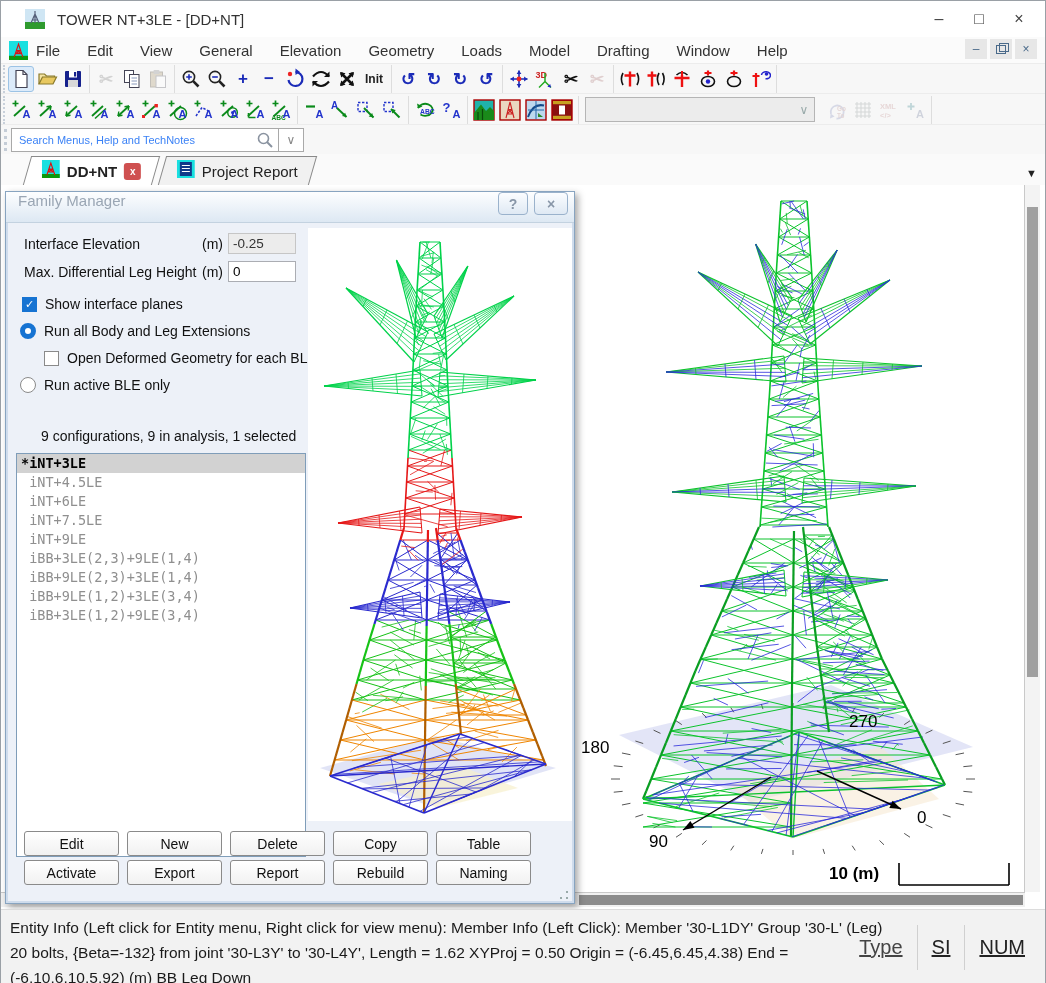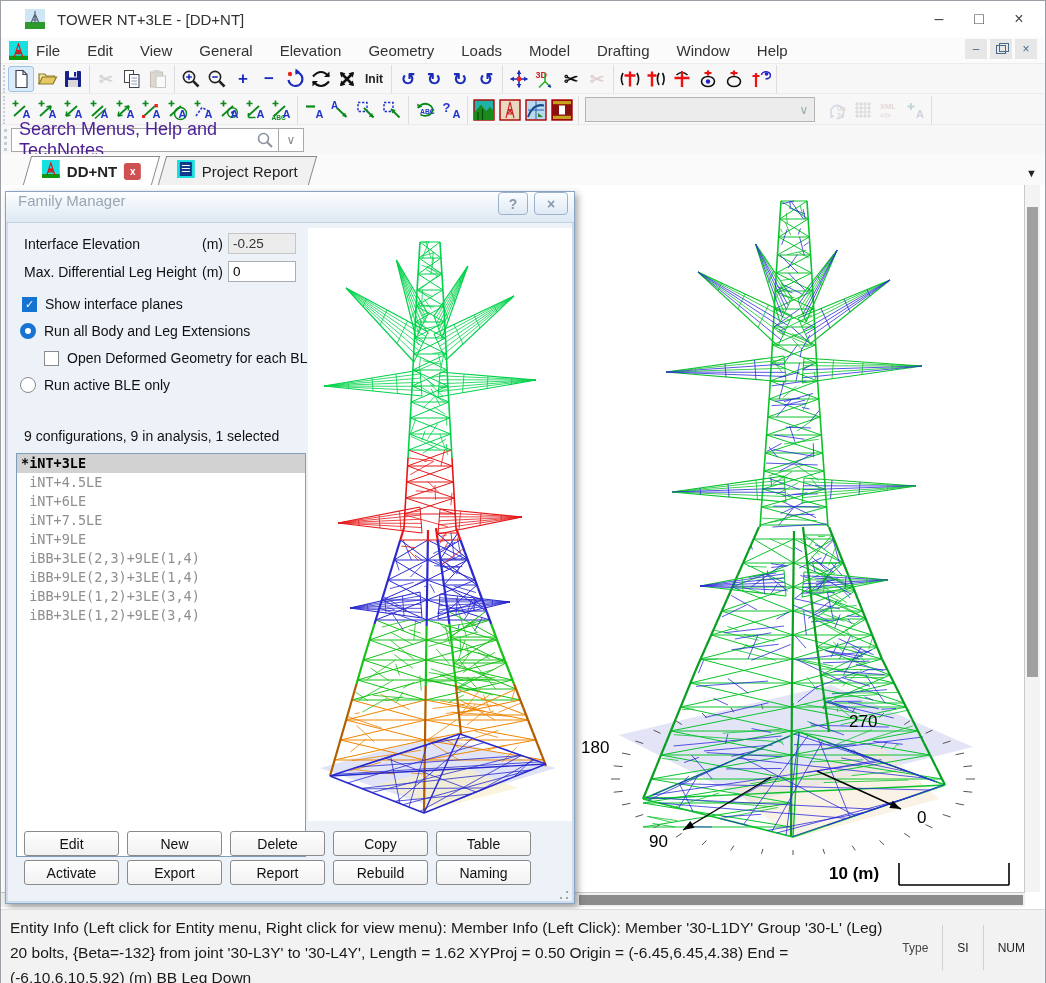--- a/index.html
+++ b/index.html
@@ -35,21 +35,21 @@
   .tbtn i{font-style:normal;font-size:17px;font-weight:bold;}
   .tbtn.txt{width:auto;padding:0 5px;font-size:12px;color:#222;font-weight:600;}
   .combo{width:228px;height:23px;background:#ececec;border:1px solid #b5b5b5;display:flex;align-items:center;margin:0 6px;}
   .combo .combo-val{flex:1;font-size:13px;color:#666;padding-left:5px;}
   .combo .combo-dd{width:20px;text-align:center;color:#9aa;font-size:12px;}
 
   
   #searchrow{position:absolute;left:0;right:0;top:123px;height:30px;background:#f7f7f7;display:flex;align-items:center;border-top:1px solid #ececec;}
   #searchrow .grip{height:22px;border-left:3px dotted #c4ccd6;margin:0 4px 0 3px;}
   #searchbox{width:268px;height:24px;background:#fff;border:1px solid #a9a9a9;display:flex;align-items:center;box-sizing:border-box;}
-  #search-ph{flex:1;font-size:18px;color:#4c1d95;padding-left:7px;}
+  #search-ph{flex:1;font-size:11px;color:#3b82f6;padding-left:7px;}
   #searchbox svg{margin-right:4px;}
   #search-dd{width:25px;height:24px;border:1px solid #a9a9a9;border-left:none;background:#fff;display:flex;align-items:center;justify-content:center;color:#888;font-size:12px;box-sizing:border-box;}
 
   
   #tabbar{position:absolute;left:0;right:0;top:153px;height:31px;background:#fafafa;border-bottom:2px solid #3f3f3f;display:flex;align-items:flex-end;}
   #tabs{display:flex;margin-left:26px;height:29px;}
   .tab{height:28px;border:1px solid #8a8a8a;border-bottom:none;background:#f1f1f1;transform:skewX(-16deg);display:flex;align-items:center;padding:0 14px;margin-right:6px;}
   .tab.active{background:#fff;}
   .tab-in{transform:skewX(16deg);display:flex;align-items:center;gap:7px;}
   .tab-label{font-size:15px;color:#222;}
@@ -78,39 +78,39 @@
   .fld{position:absolute;left:18px;display:flex;align-items:center;}
   .flbl{width:178px;}
   .funit{width:26px;}
   .fin{width:58px;height:19px;border:1px solid #abadb3;font-size:13.5px;padding:0 4px;font-family:"Liberation Sans",sans-serif;}
   .fin.dis{background:#ececec;border-color:#c6c6c6;color:#333;}
   .ckrow{position:absolute;display:flex;align-items:center;gap:8px;}
   .cb{width:15px;height:15px;border:1px solid #8a8a8a;background:#fff;box-sizing:border-box;font-size:11px;line-height:13px;text-align:center;color:#fff;}
   .cb.on{background:#1673d2;border-color:#1673d2;}
   .rd{width:16px;height:16px;border-radius:50%;border:1px solid #8a8a8a;background:#fff;box-sizing:border-box;}
   .rd.on{border:5px solid #1673d2;}
-  #cfg-summary{position:absolute;left:18px;top:205px;}
+  #cfg-summary{position:absolute;left:35px;top:205px;}
   #config-list{position:absolute;left:10px;top:230px;width:288px;height:402px;background:#fff;border:1px solid #7f9db9;
     font-family:"DejaVu Sans Mono",monospace;font-size:13.5px;overflow:hidden;}
   .cfg-row{height:19px;line-height:19px;padding-left:4px;color:#8f8f8f;white-space:pre;}
   .cfg-row.sel{background:#d2d2d2;color:#000;font-weight:bold;}
   #preview-tower{position:absolute;left:302px;top:5px;background:#fff;}
   .dlg-btnrow{position:absolute;left:18px;display:flex;gap:8px;}
   .dbtn{width:93px;height:23px;border:1px solid #8a8a8a;border-radius:3px;background:linear-gradient(#fff,#f1f1f1);
     font-size:14px;color:#111;display:flex;align-items:center;justify-content:center;}
   .grip-dots{position:absolute;right:5px;bottom:4px;width:10px;height:10px;
     background:radial-gradient(circle at 8px 2px,#9aa 1.3px,transparent 1.5px),
                radial-gradient(circle at 8px 8px,#9aa 1.3px,transparent 1.5px),
                radial-gradient(circle at 2px 8px,#9aa 1.3px,transparent 1.5px);}
 
   
   #statusbar{position:absolute;left:0;right:0;top:908px;height:75px;background:#f2f2f2;border-top:1px solid #dcdcdc;}
   #status-text{position:absolute;left:9px;top:5px;width:882px;font-size:15.5px;line-height:25px;color:#1a1a1a;white-space:pre-wrap;}
   #status-panels{position:absolute;right:6px;top:0;height:100%;display:flex;align-items:center;}
-  .sp{padding:0 14px;font-size:12px;color:#222;border-left:1px solid #d0d0d0;height:60%;display:flex;align-items:center;}
+  .sp{padding:0 14px;font-size:20px;color:#222;border-left:1px solid #d0d0d0;height:60%;display:flex;align-items:center;text-decoration:underline;}
   .sp:first-child{border-left:none;color:#444;}
 </style>
 </head>
 <body>
 
 <div id="app">
 
   <div id="titlebar">
     <span class="app-ico">
       <svg width="20" height="20" viewBox="0 0 20 20">

